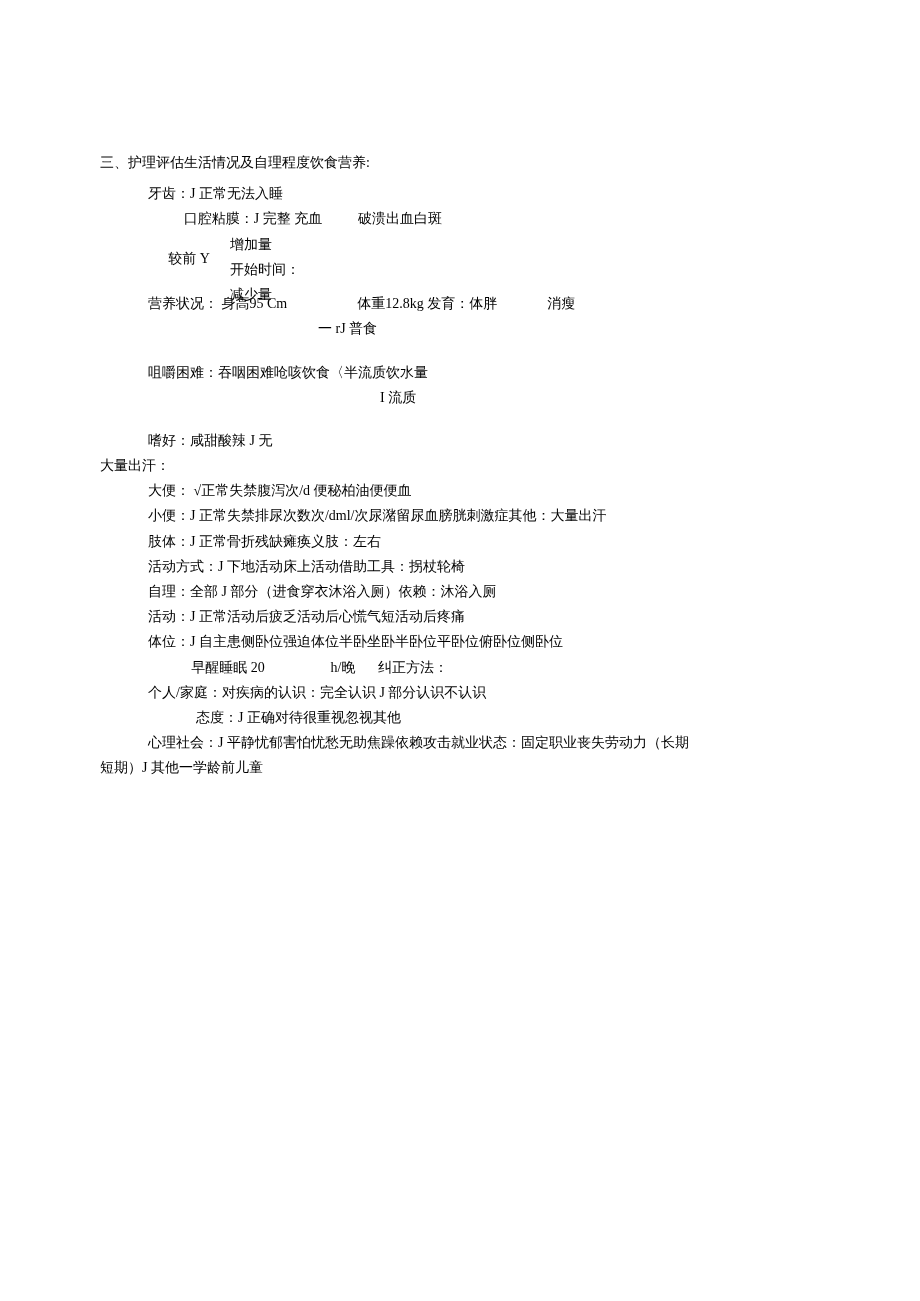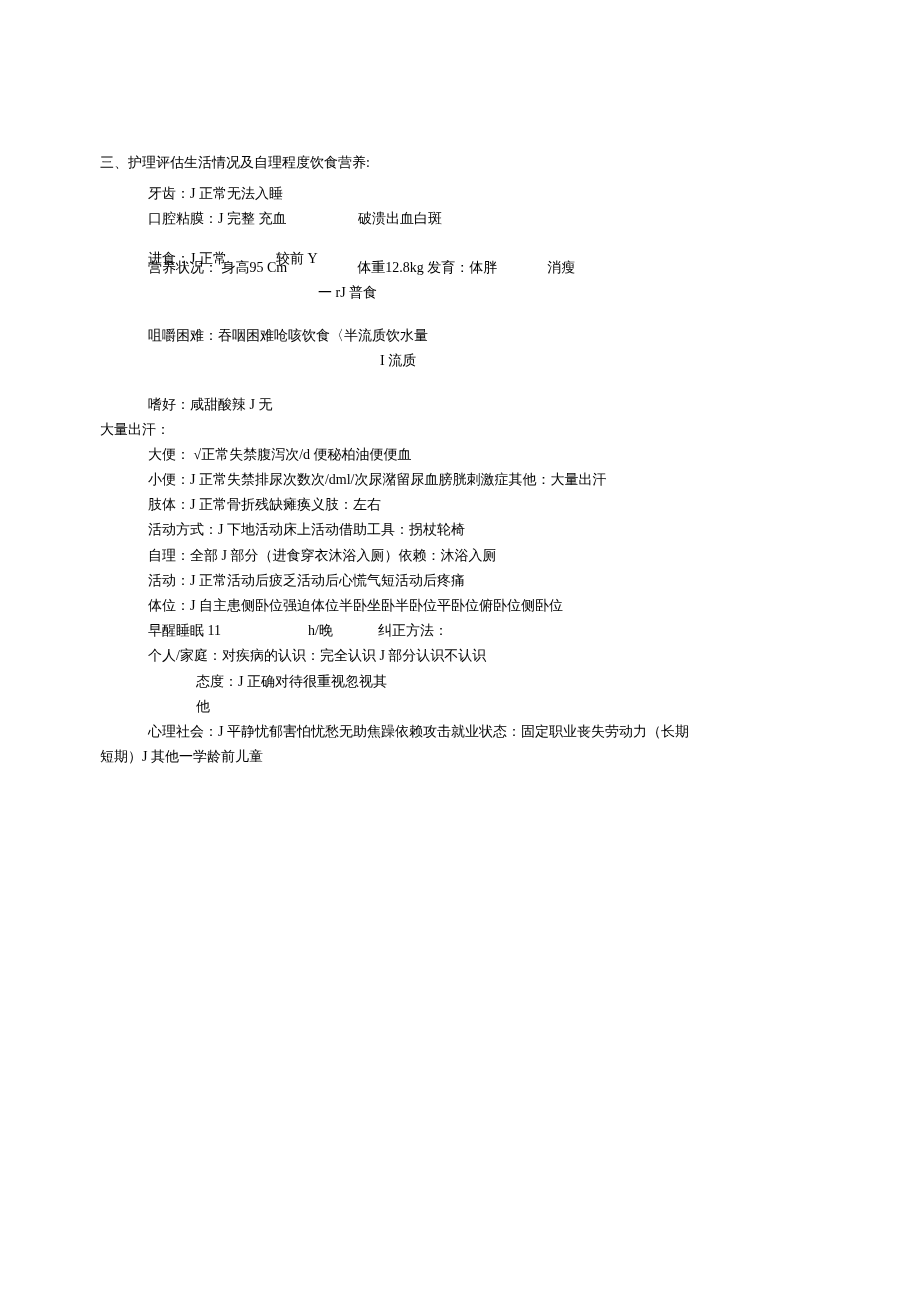--- a/index.html
+++ b/index.html
@@ -10,52 +10,56 @@
     background: #fff;
     width: 920px;
     margin: 0;
     padding: 150px 100px 0 100px;
     box-sizing: border-box;
   }
   .section-title {
     margin-bottom: 6px;
   }
   .indent1 { padding-left: 48px; }
-  .indent2 { padding-left: 96px; flex-direction: column; }
+  .indent2 { padding-left: 96px; }
   .row {
     display: flex;
     align-items: baseline;
   }
   .underline {
   }
   .group {
     display: flex;
     align-items: flex-start;
   }
   .col {
     display: flex;
     flex-direction: column;
   }
-  .sp { display: inline-block; }
+  .sp { display: inline-block; text-align: center; }
 </style>
 </head>
 <body>
 
 <div class="section-title">三、护理评估生活情况及自理程度饮食营养:</div>
 
 <div class="indent1">牙齿：J 正常无法入睡</div>
 
 <div class="indent1 row">
   <span class="sp" style="width:210px">口腔粘膜：J 完整  充血</span>
   <span>破溃出血白斑</span>
 </div>
 
 <div class="indent1 group">
-  <span class="sp" style="width:128px; padding-top:14px">进食：J 正常</span>
   <span class="sp" style="width:82px; padding-top:14px">较前 Y</span>
+  <span class="col">
+    <span>增加量</span>
+    <span>开始时间：</span>
+    <span>减少量</span>
+  </span>
 </div>
 
 <div class="indent1 row" style="margin-top:-16px">
   <span>营养状况：  身高  </span>
   <span class="underline">95 C</span>
   <span>m</span>
   <span class="sp" style="width:70px"></span>
   <span>体重 </span>
   <span class="underline">12.8</span>
   <span>kg 发育：体胖</span>
@@ -79,21 +83,21 @@
 
 <div class="indent1">大便：  √正常失禁腹泻次/d 便秘柏油便便血</div>
 <div class="indent1">小便：J 正常失禁排尿次数次/dml/次尿潴留尿血膀胱刺激症其他：大量出汗</div>
 <div class="indent1">肢体：J 正常骨折残缺瘫痪义肢：左右</div>
 <div class="indent1">活动方式：J 下地活动床上活动借助工具：拐杖轮椅</div>
 <div class="indent1">自理：全部 J 部分（进食穿衣沐浴入厕）依赖：沐浴入厕</div>
 <div class="indent1">活动：J 正常活动后疲乏活动后心慌气短活动后疼痛</div>
 <div class="indent1">体位：J 自主患侧卧位强迫体位半卧坐卧半卧位平卧位俯卧位侧卧位</div>
 
 <div class="indent1 row">
-  <span class="sp" style="width:160px">早醒睡眠 11</span>
+  <span class="sp" style="width:160px">早醒睡眠 20</span>
   <span class="sp" style="width:70px">h/晚</span>
   <span>纠正方法：</span>
 </div>
 
 <div class="indent1">个人/家庭：对疾病的认识：完全认识 J 部分认识不认识</div>
 
 <div class="indent2 row">
   <span>态度：J 正确对待很重视忽视其</span>
   <span class="underline">他</span>
 </div>

